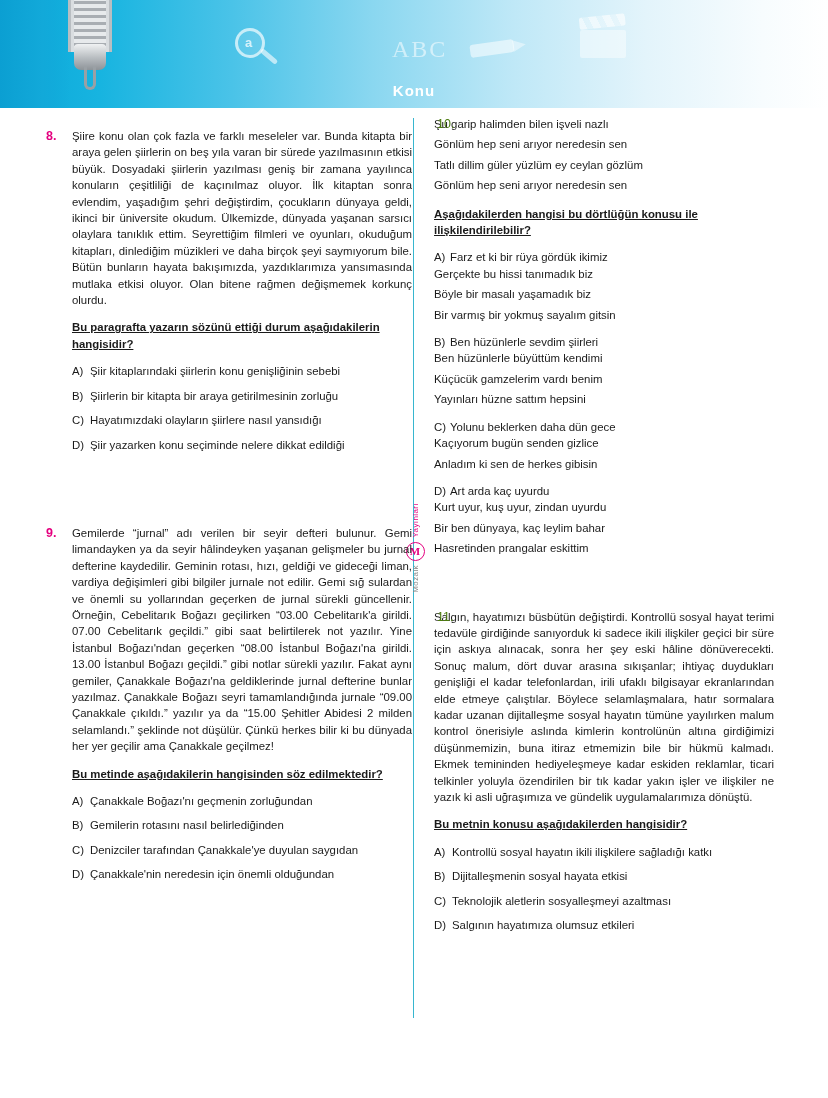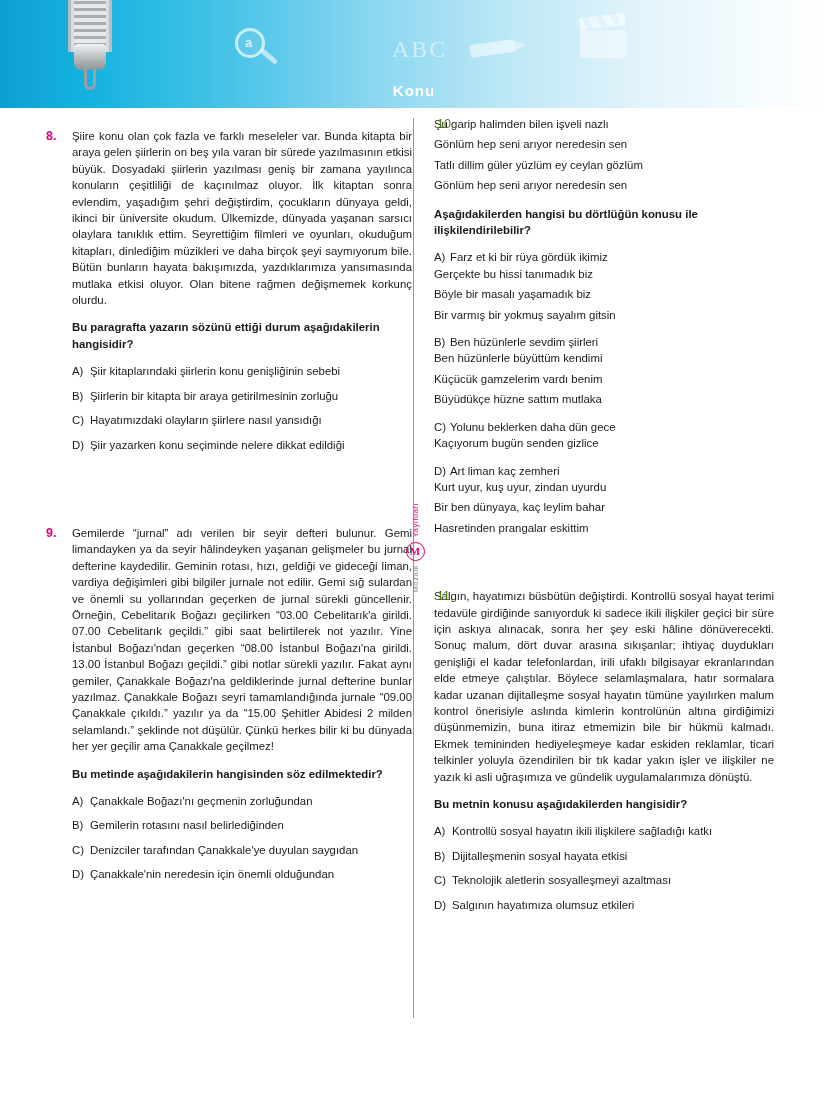--- a/index.html
+++ b/index.html
@@ -160,21 +160,21 @@
   }
 
   
   .q { position: relative; margin-bottom: 15px; }
   .q-num {
     position: absolute; left: -26px; top: 0;
     color: #e4007f; font-weight: bold; font-size: 12.5px;
   }
   .q-num.plain { color: #4d7c0f; font-weight: normal; margin-left: 33px; }
   .para { text-align: justify; margin: 12px 0 11px 0; }
-  .stem { font-weight: bold; margin: 0 0 11px 0; }
+  .stem { font-weight: bold; margin: 0 0 11px 0; text-decoration: underline; }
   .opts { margin: 0; padding: 0; list-style: none; }
   .opts li { margin-bottom: 8px; display: flex; }
   .opt-k { width: 18px; flex: 0 0 18px; }
   .opt-t { flex: 1 1 auto; }
 
   .poem-line { margin: 0 0 4px 0; }
   .poem-block { margin: 0 0 12px 0; }
   .opt-group { margin-bottom: 11px; }
   .opt-group .head { display: flex; }
   .opt-group .head .k { width: 16px; flex: 0 0 16px; }
@@ -299,35 +299,36 @@
         <p class="poem-line rest">Bir varmış bir yokmuş sayalım gitsin</p>
       </div>
 
       <div class="opt-group">
         <div class="head">
           <span class="k">B)</span>
           <span>Ben hüzünlerle sevdim şiirleri</span>
         </div>
         <p class="poem-line rest">Ben hüzünlerle büyüttüm kendimi</p>
         <p class="poem-line rest">Küçücük gamzelerim vardı benim</p>
-        <p class="poem-line rest">Büyüdükçe hüzne sattım mutlaka</p>
+        <p class="poem-line rest">Yayınları hüzne sattım hepsini</p>
       </div>
 
       <div class="opt-group">
         <div class="head">
           <span class="k">C)</span>
           <span>Yolunu beklerken daha dün gece</span>
         </div>
         <p class="poem-line rest">Kaçıyorum bugün senden gizlice</p>
+        <p class="poem-line rest">Anladım ki sen de herkes gibisin</p>
       </div>
 
       <div class="opt-group">
         <div class="head">
           <span class="k">D)</span>
-          <span>Art liman kaç zemheri</span>
+          <span>Art arda kaç uyurdu</span>
         </div>
         <p class="poem-line rest">Kurt uyur, kuş uyur, zindan uyurdu</p>
         <p class="poem-line rest">Bir ben dünyaya, kaç leylim bahar</p>
         <p class="poem-line rest">Hasretinden prangalar eskittim</p>
       </div>
     </div>
 
     <div class="q" style="margin-top:52px;">
       <div class="q-num plain" style="left:-30px;">11.</div>
       <p class="para">Salgın, hayatımızı büsbütün değiştirdi. Kontrollü sosyal hayat terimi tedavüle girdiğinde sanıyorduk ki sadece ikili ilişkiler geçici bir süre için askıya alınacak, sonra her şey eski hâline dönüverecekti. Sonuç malum, dört duvar arasına sıkışanlar; ihtiyaç duydukları genişliği el kadar telefonlardan, irili ufaklı bilgisayar ekranlarından elde etmeye çalıştılar. Böylece selamlaşmalara, hatır sormalara kadar uzanan dijitalleşme sosyal hayatın tümüne yayılırken malum kontrol önerisiyle aslında kimlerin kontrolünün altına girdiğimizi düşünmemizin, buna itiraz etmemizin bile bir hükmü kalmadı. Ekmek temininden hediyeleşmeye kadar eskiden reklamlar, ticari telkinler yoluyla özendirilen bir tık kadar yakın işler ve ilişkiler ne yazık ki asli uğraşımıza ve gündelik uygulamalarımıza dönüştü.</p>

